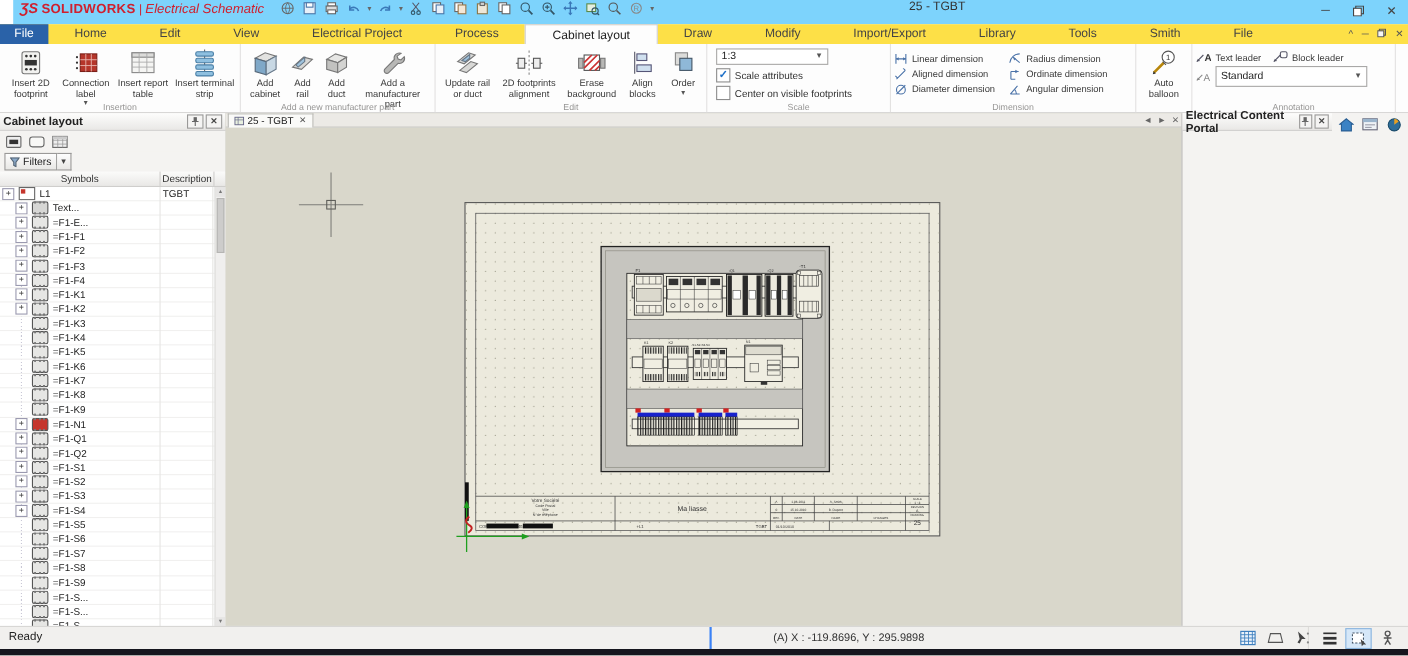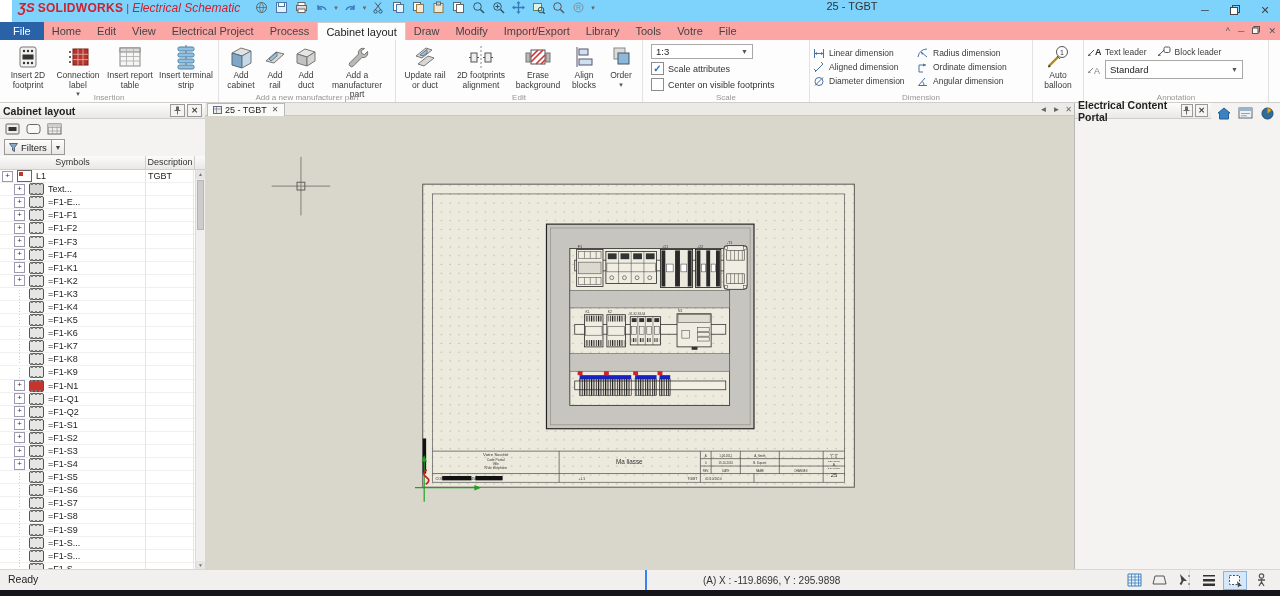--- a/index.html
+++ b/index.html
@@ -15,22 +15,22 @@
   .sw-sep{color:#d0202e;font-size:11px}
   .sw-module{color:#d0202e;font-style:italic;font-size:12px}
   .qat{display:flex;align-items:center;gap:5px;margin-left:14px}
   .qi{width:15px;height:15px;display:flex;align-items:center;justify-content:center}
   .qcaret{font-size:7px;color:#666}
   .doc-title{position:absolute;left:700px;width:280px;text-align:center;font-size:11px;color:#333}
   .win-controls{position:absolute;right:0;top:0;display:flex}
   .wbtn{width:30px;height:20px;display:flex;align-items:center;justify-content:center;font-size:11px;color:#444}
 
   
-  .menubar{position:absolute;left:0;top:22px;right:0;height:18px;background:#fca5a5;display:flex;align-items:stretch;border-bottom:1px solid #d8d7d5;font-size:11px}
-  .mtab{padding:0 8px;display:flex;align-items:center;color:#444}
+  .menubar{position:absolute;left:0;top:22px;right:0;height:18px;background:#fde047;display:flex;align-items:stretch;border-bottom:1px solid #d8d7d5;font-size:11px}
+  .mtab{padding:0 24px;display:flex;align-items:center;color:#444}
   .mtab.file{background:#2a62a8;color:#fff;padding:0 13px}
   .mtab.active{background:#fdfdfd;border:1px solid #d0cfce;border-bottom:1px solid #fdfdfd;margin-bottom:-1px;color:#222}
   .mb-right{position:absolute;right:4px;top:0;height:18px;display:flex;align-items:center;gap:8px;font-size:9px;color:#555}
 
   
   .ribbon{position:absolute;left:0;top:40px;right:0;height:62px;background:#fdfdfd;border-bottom:1px solid #cfcecd;display:flex}
   .rgroup{position:relative;border-right:1px solid #e3e2e1;padding:2px 3px 11px;display:flex;align-items:flex-start}
   .rgname{position:absolute;bottom:0;left:0;right:0;text-align:center;font-size:8px;color:#979695}
   .rbtn{display:flex;flex-direction:column;align-items:center;justify-content:flex-start;font-size:8.5px;color:#3a3a3a;text-align:center;line-height:1.12;padding:1px 2px}
   .rbtn .ric{height:27px;display:flex;align-items:center;justify-content:center;margin-bottom:1px}
@@ -243,21 +243,21 @@
   <span class="mtab">Edit</span>
   <span class="mtab">View</span>
   <span class="mtab">Electrical Project</span>
   <span class="mtab">Process</span>
   <span class="mtab active">Cabinet layout</span>
   <span class="mtab">Draw</span>
   <span class="mtab">Modify</span>
   <span class="mtab">Import/Export</span>
   <span class="mtab">Library</span>
   <span class="mtab">Tools</span>
-  <span class="mtab">Votre</span>
+  <span class="mtab">Smith</span>
   <span class="mtab">File</span>
   <span class="mb-right">
     <span>^</span>
     <span>─</span>
     <span><svg width="8" height="8">
           <rect x="2" y="0.5" width="5.5" height="5.5" fill="none" stroke="#555"></rect>
           <rect x="0.5" y="2" width="5.5" height="5.5" fill="#f7f6f5" stroke="#555"></rect>
         </svg></span>
     <span>✕</span>
   </span>

